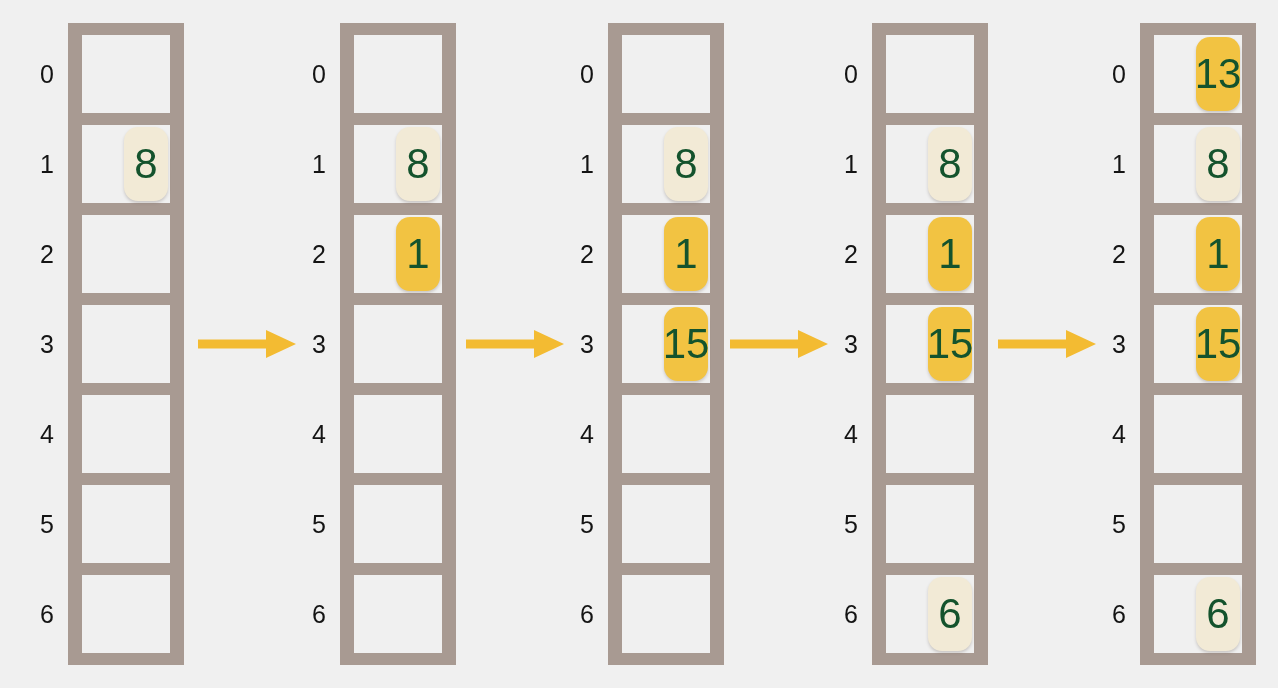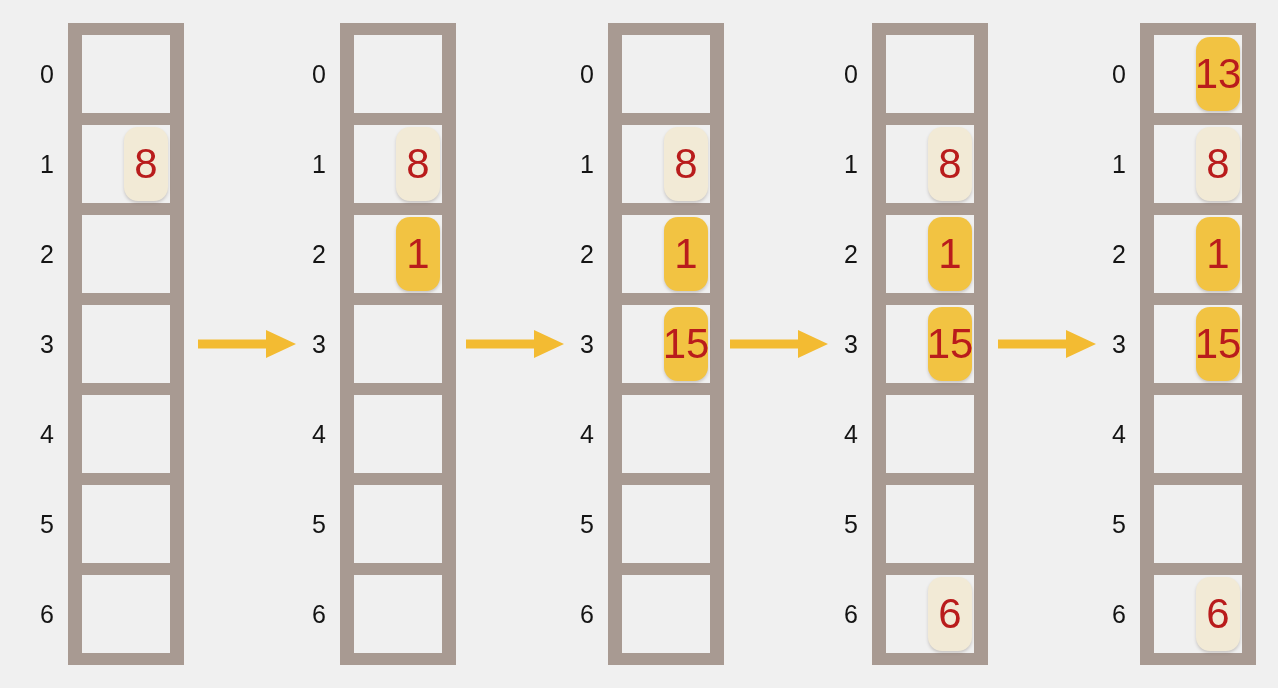--- a/index.html
+++ b/index.html
@@ -56,21 +56,21 @@
     position:relative;
   }
   .val{
     position:absolute;
     inset:2px;
     border-radius:14px;
     display:flex;
     align-items:center;
     justify-content:center;
     font-size:42px;
-    color:#b91c1c;
+    color:#14532d;
     box-shadow:0 2px 3px rgba(90,80,70,0.25);
     margin-left:40px;
   }
   .val.direct{background:var(--direct);}
   .val.probed{background:var(--probed);}
   .arrow{
     position:absolute;
     top:330px;
   }
 </style>

